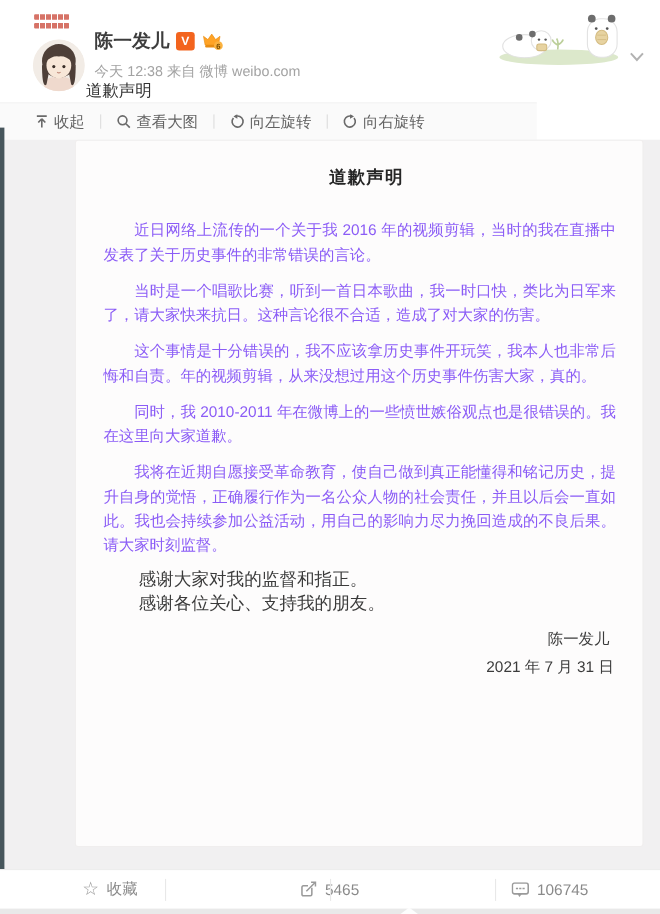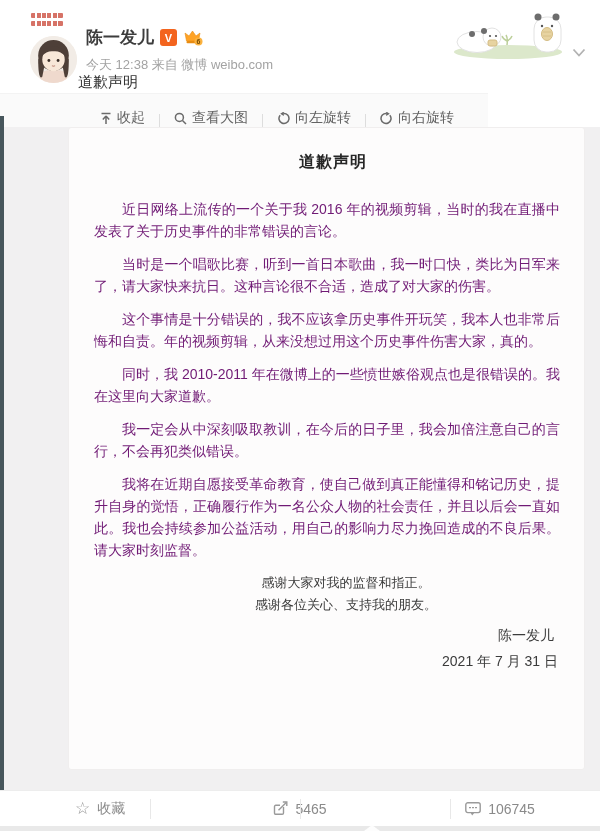--- a/index.html
+++ b/index.html
@@ -18,34 +18,34 @@
   .v-badge{width:17px;height:17px;border-radius:3px;background:#f3641e;color:#fff;
     font-size:11px;font-weight:bold;display:flex;align-items:center;justify-content:center;}
   .vip-badge{position:relative;width:20px;height:17px;}
   .timestamp{position:absolute;left:86px;top:56px;font-size:13px;color:#a3a3a3;}
   .post-text{position:absolute;left:78px;top:73px;font-size:15px;color:#333;}
   .bears{position:absolute;left:450px;top:5px;width:120px;height:56px;}
   .chevron-down{position:absolute;left:572px;top:44px;width:14px;height:10px;cursor:pointer;}
 
   
   .toolbar{position:absolute;left:0;top:93px;width:488px;height:34px;background:#fafafa;
-    border-top:1px solid #f3f3f3;display:flex;align-items:flex-end;padding-left:100px;box-sizing:border-box;}
+    border-top:1px solid #f3f3f3;display:flex;align-items:center;padding-left:32px;box-sizing:border-box;}
   .tb-btn{display:flex;align-items:center;gap:5px;font-size:14px;color:#636363;cursor:pointer;white-space:nowrap;}
   .tb-div{width:1px;height:13px;background:#ddd;margin:0 14px;}
 
   
   .image-area{position:absolute;left:0;top:127px;width:600px;height:663px;background:#f1f0f1;}
   .left-strip{position:absolute;left:0;top:116px;width:4px;height:676px;background:#47565c;}
   .letter-page{position:absolute;left:68px;top:0;width:517px;height:643px;box-sizing:border-box;
     background:#fdfcfc;border:1px solid #f0eeee;border-radius:3px;
     padding:24px 12px 0 25px;overflow:hidden;cursor:pointer;}
   .letter-title{margin:0 0 26px 0;text-align:center;font-size:16px;font-weight:bold;color:#262626;line-height:20px;letter-spacing:1px;}
-  .letter-p{margin:0 12px 11px 0;font-size:14px;line-height:22px;color:#701a75;
+  .letter-p{margin:0 12px 11px 0;font-size:14px;line-height:22px;color:#8b5cf6;
     text-indent:2em;text-align:justify;}
-  .thanks-line{font-size:13px;line-height:22px;color:#3b3b3b;text-indent:2em;text-align:center;}
+  .thanks-line{font-size:16px;line-height:22px;color:#3b3b3b;text-indent:2em;}
   .letter-sig{margin-top:8px;text-align:right;padding-right:18px;font-size:14px;line-height:22px;color:#3b3b3b;}
   .letter-date{margin-top:4px;text-align:right;padding-right:14px;font-size:14px;line-height:22px;color:#3b3b3b;}
 
   
   .action-bar{position:absolute;left:0;top:790px;width:600px;height:36px;background:#fff;
     border-top:1px solid #ededed;display:flex;box-sizing:border-box;}
   .ab-cell{flex:1;display:flex;align-items:center;justify-content:center;gap:7px;
     font-size:14px;color:#8a8a8a;cursor:pointer;}
   .ab-divider{position:absolute;top:8px;width:1px;height:20px;background:#e8e8e8;}
   .star-glyph{font-size:17px;color:#9a9a9a;line-height:1;}
@@ -162,21 +162,20 @@
     </span>
   </div>
 
   <div class="image-area">
     <div class="letter-page">
       <h1 class="letter-title">道歉声明</h1>
       <p class="letter-p">近日网络上流传的一个关于我 2016 年的视频剪辑，当时的我在直播中发表了关于历史事件的非常错误的言论。</p>
       <p class="letter-p">当时是一个唱歌比赛，听到一首日本歌曲，我一时口快，类比为日军来了，请大家快来抗日。这种言论很不合适，造成了对大家的伤害。</p>
       <p class="letter-p">这个事情是十分错误的，我不应该拿历史事件开玩笑，我本人也非常后悔和自责。年的视频剪辑，从来没想过用这个历史事件伤害大家，真的。</p>
       <p class="letter-p">同时，我 2010-2011 年在微博上的一些愤世嫉俗观点也是很错误的。我在这里向大家道歉。</p>
-      <p class="letter-p">我一定会从中深刻吸取教训，在今后的日子里，我会加倍注意自己的言行，不会再犯类似错误。</p>
       <p class="letter-p">我将在近期自愿接受革命教育，使自己做到真正能懂得和铭记历史，提升自身的觉悟，正确履行作为一名公众人物的社会责任，并且以后会一直如此。我也会持续参加公益活动，用自己的影响力尽力挽回造成的不良后果。请大家时刻监督。</p>
       <div class="thanks-line">感谢大家对我的监督和指正。</div>
       <div class="thanks-line">感谢各位关心、支持我的朋友。</div>
       <div class="letter-sig">陈一发儿</div>
       <div class="letter-date">2021 年 7 月 31 日</div>
     </div>
   </div>
 
   <div class="left-strip"></div>
 

